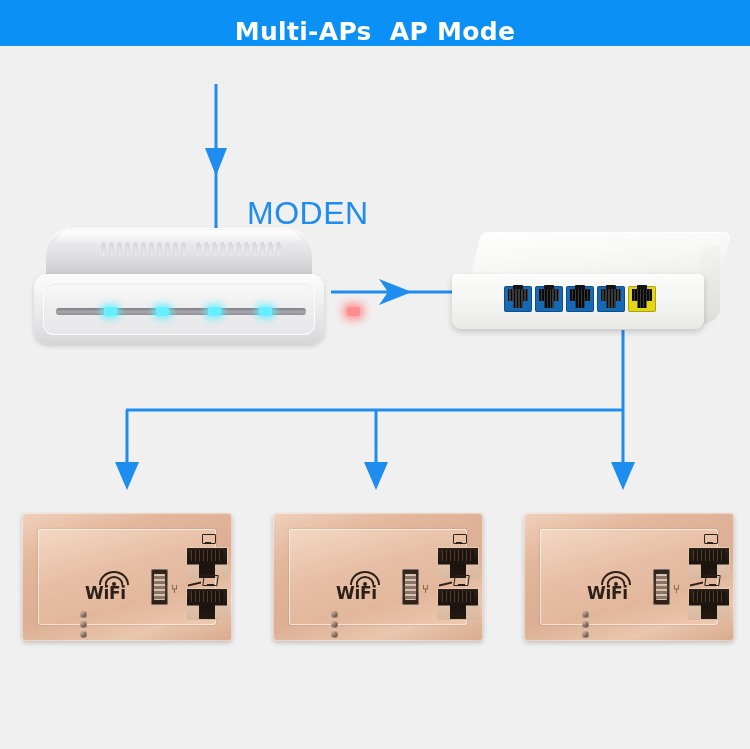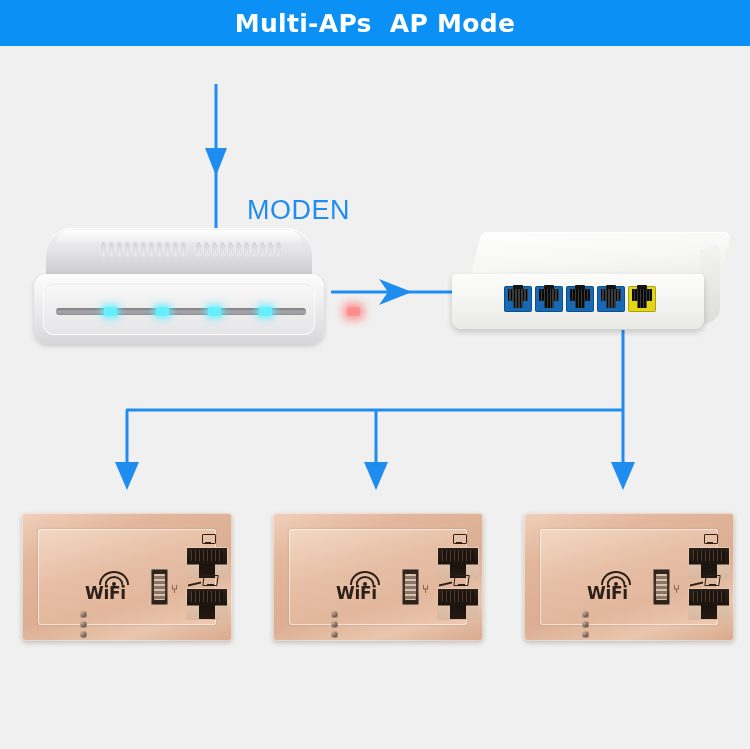--- a/index.html
+++ b/index.html
@@ -8,35 +8,35 @@
     background:#f1f0f0;
     font-family:"Liberation Sans", sans-serif;
     position:relative;
   }
   #stage{position:absolute;left:0;top:0;width:750px;height:749px;}
 
   
   .banner{
     position:absolute;left:0;top:0;width:750px;height:46px;
     background:#0b90f5;
-    display:flex;align-items:center;justify-content:center;
+    display:flex;align-items:flex-end;justify-content:center;
   }
   .banner-title{
     color:#ffffff;font-size:25px;font-weight:bold;
     letter-spacing:.3px;white-space:pre;
     font-family:"DejaVu Sans", sans-serif;
   }
 
   
   #wires{position:absolute;left:0;top:0;width:750px;height:749px;pointer-events:none;}
 
   
   .moden-label{
     position:absolute;left:247px;top:195px;
-    color:#1f8df0;font-size:27px;letter-spacing:.5px;
+    color:#1f8df0;font-size:32px;letter-spacing:.5px;
     font-family:"Liberation Sans", sans-serif;
   }
 
   
   .modem{position:absolute;left:34px;top:228px;width:290px;height:116px;}
   .modem-top{
     position:absolute;left:12px;top:0;width:266px;height:56px;
     background:linear-gradient(180deg,#f4f4f6 0%,#e3e3e6 42%,#cfcfd3 78%,#c2c2c6 100%);
     border-radius:26px 26px 8px 8px;
     box-shadow:inset 0 1px 0 #ffffff;

